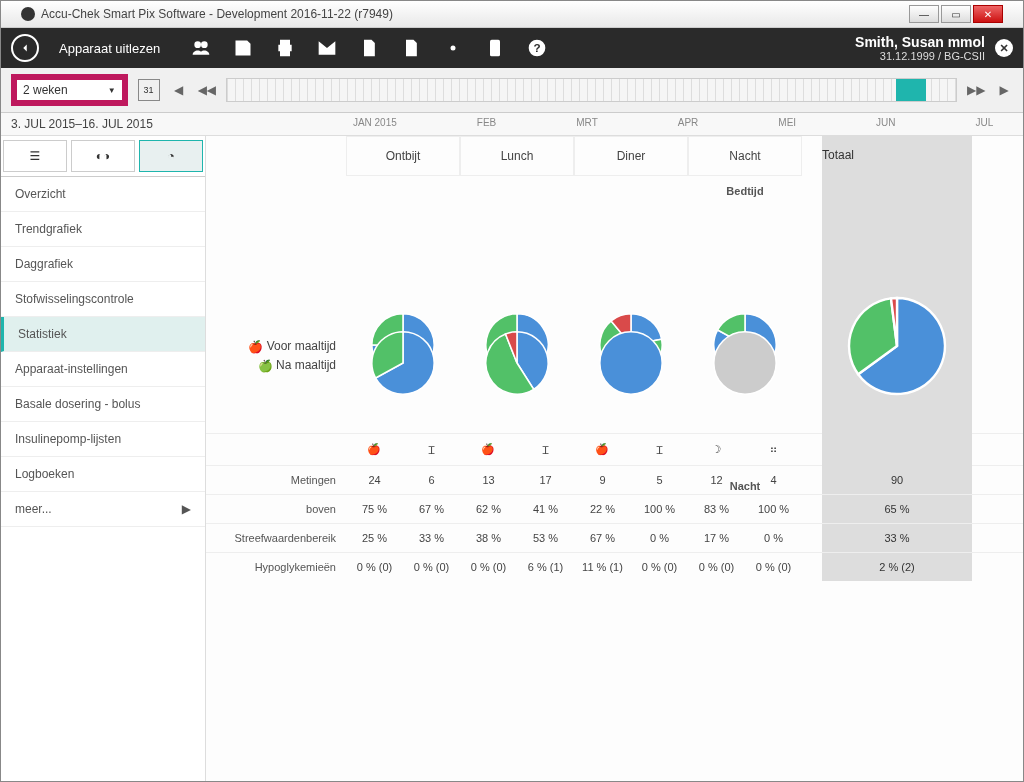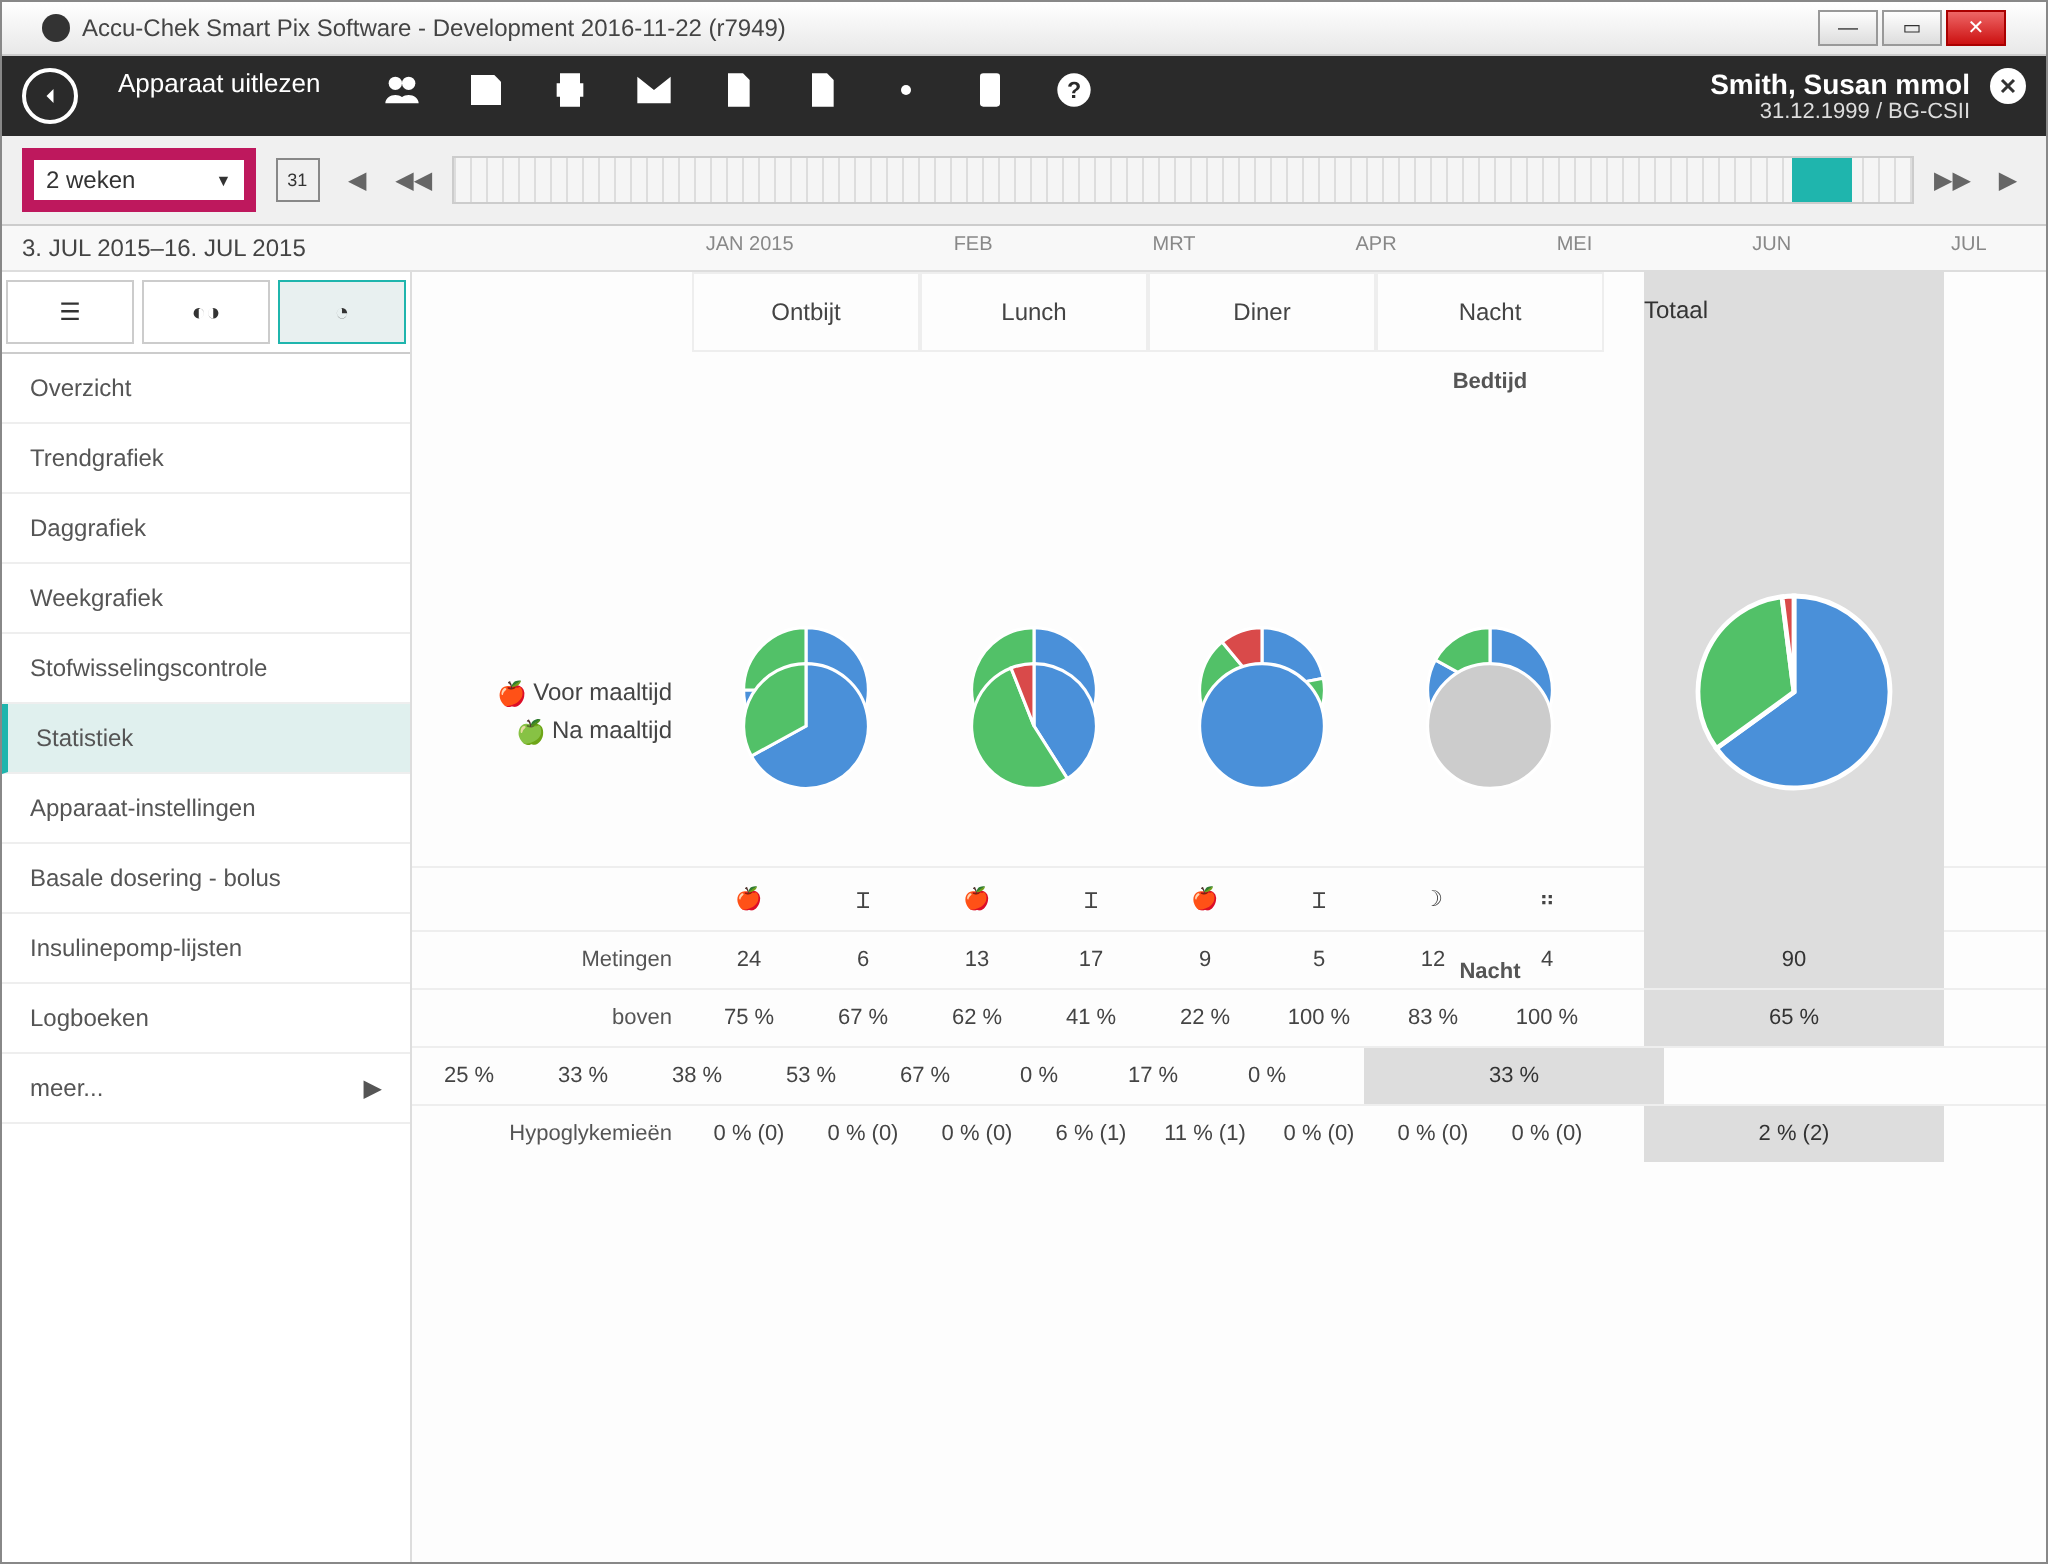--- a/index.html
+++ b/index.html
@@ -4,21 +4,21 @@
 <style>
 * { margin:0; padding:0; box-sizing:border-box; font-family:Arial,sans-serif; }
 body { background:#d4e8f0; font-size:12px; color:#333; width:1024px; height:782px; overflow:hidden; }
 .window { background:#fff; border:1px solid #888; height:100%; display:flex; flex-direction:column; }
 .titlebar { background:linear-gradient(#fff,#e8e8e8); padding:4px 20px; display:flex; align-items:center; gap:6px; border-bottom:1px solid #ccc; }
 .titlebar .ico { width:14px; height:14px; background:#333; border-radius:50%; }
 .titlebar .ttl { flex:1; color:#444; }
 .winbtns { display:flex; gap:2px; }
 .winbtn { width:30px; height:18px; border:1px solid #999; background:linear-gradient(#fefefe,#ddd); display:flex; align-items:center; justify-content:center; font-size:10px; }
 .winbtn.close { background:linear-gradient(#e66,#c11); color:#fff; border-color:#a00; }
-.toolbar { background:#2a2a2a; color:#fff; padding:6px 10px; display:flex; }
+.toolbar { background:#2a2a2a; color:#fff; padding:6px 10px; display:flex; align-items:center; }
 .backbtn { width:28px; height:28px; border:2px solid #fff; border-radius:50%; display:flex; align-items:center; justify-content:center; margin-right:20px; }
 .backbtn svg { fill:#fff; }
 .deviceread { color:#fff; font-size:13px; margin-right:30px; }
 .tbicons { display:flex; gap:20px; }
 .tbicon { width:22px; height:22px; display:flex; align-items:center; justify-content:center; }
 .tbicon svg { fill:#fff; }
 .patient { margin-left:auto; text-align:right; }
 .patient-name { font-weight:bold; font-size:14px; }
 .patient-date { font-size:11px; color:#ddd; }
 .patient-close { width:18px; height:18px; background:#fff; color:#333; border-radius:50%; display:inline-flex; align-items:center; justify-content:center; margin-left:10px; font-size:11px; font-weight:bold; }
@@ -169,21 +169,20 @@
     <div class="sidebar">
       <div class="viewbtns">
         <div class="viewbtn">☰</div>
         <div class="viewbtn">◐◑</div>
         <div class="viewbtn active">◔</div>
       </div>
       <ul class="navlist">
         <li>Overzicht</li>
         <li>Trendgrafiek</li>
         <li>Daggrafiek</li>
-        <li>Weekgrafiek</li>
         <li>Stofwisselingscontrole</li>
         <li class="active">Statistiek</li>
         <li>Apparaat-instellingen</li>
         <li>Basale dosering - bolus</li>
         <li>Insulinepomp-lijsten</li>
         <li>Logboeken</li>
         <li class="more">
             <span>meer...</span>
             <span>▶</span>
           </li>
@@ -303,20 +302,21 @@
           <div class="cell">67 %</div>
           <div class="cell">62 %</div>
           <div class="cell">41 %</div>
           <div class="cell">22 %</div>
           <div class="cell">100 %</div>
           <div class="cell">83 %</div>
           <div class="cell">100 %</div>
           <div class="tcell">65 %</div>
         </div>
         <div class="datarow">
+          <div class="lab"><span>Streefwaardenbereik</span></div>
           <div class="cell">25 %</div>
           <div class="cell">33 %</div>
           <div class="cell">38 %</div>
           <div class="cell">53 %</div>
           <div class="cell">67 %</div>
           <div class="cell">0 %</div>
           <div class="cell">17 %</div>
           <div class="cell">0 %</div>
           <div class="tcell">33 %</div>
         </div>

